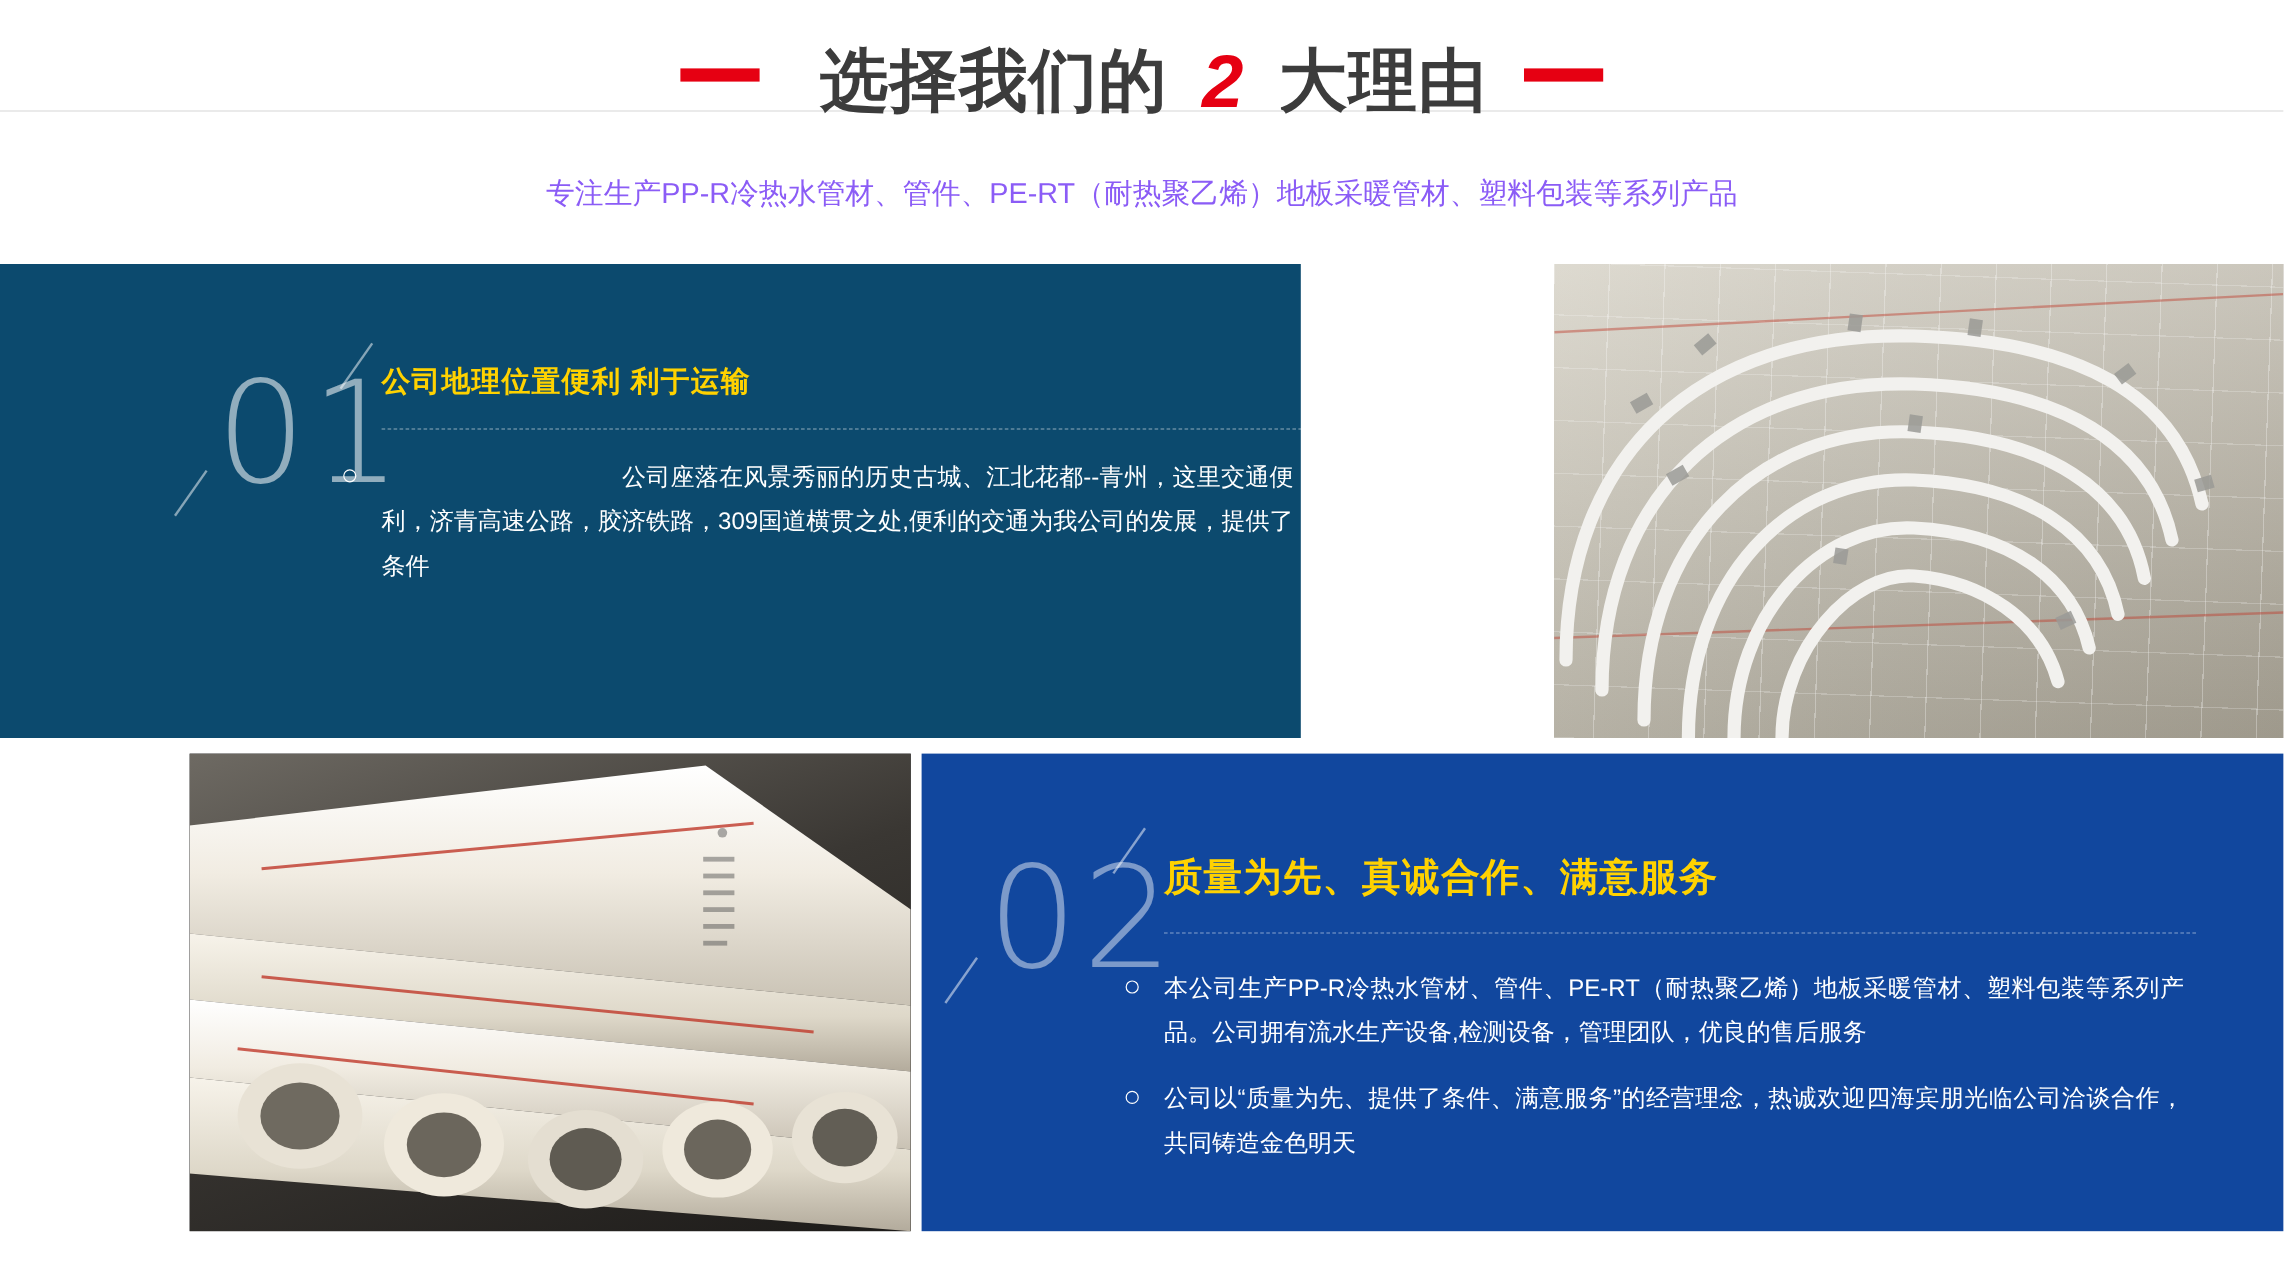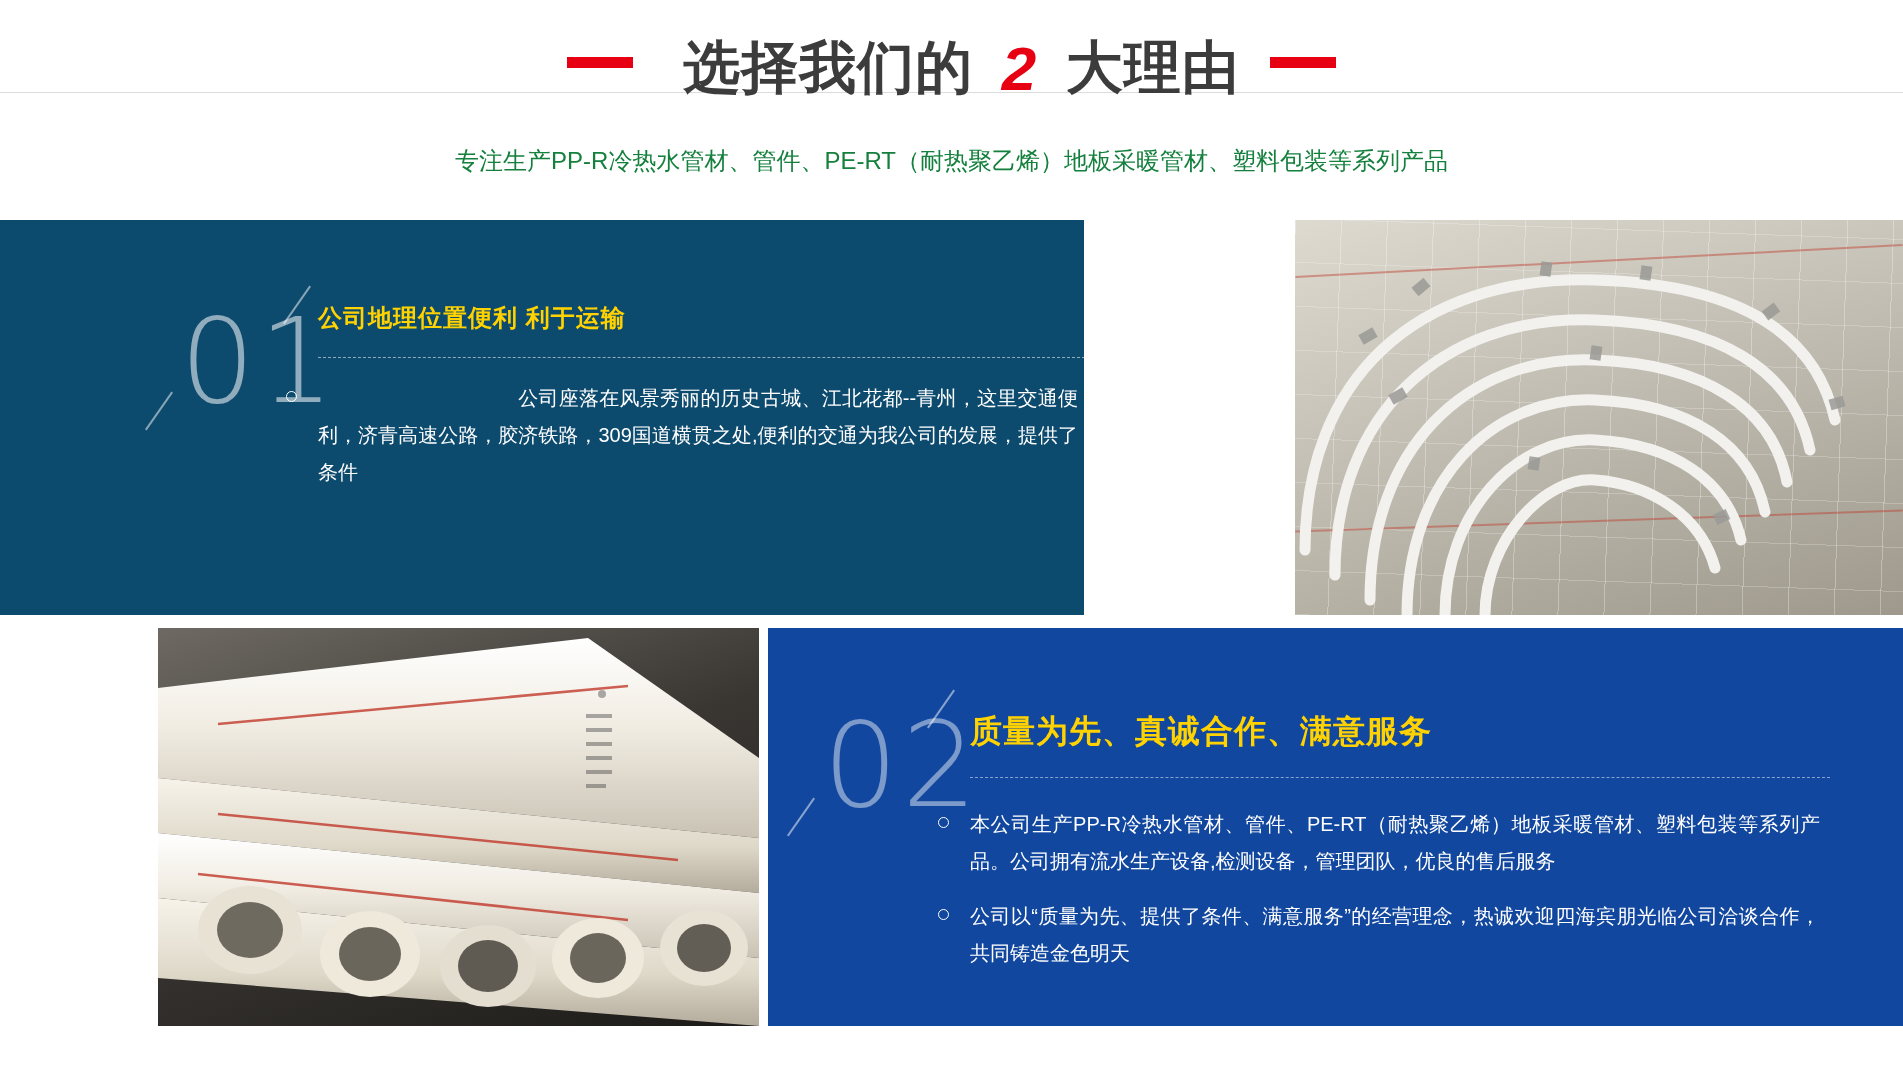--- a/index.html
+++ b/index.html
@@ -63,21 +63,21 @@
     font-weight: bold;
     padding: 0 4px;
   }
   .subtitle {
     position: absolute;
     top: 145px;
     left: 0;
     width: 1903px;
     text-align: center;
     font-size: 24px;
-    color: #15803d;
+    color: #8b5cf6;
     white-space: nowrap;
   }
 
   
   .row1 {
     position: absolute;
     top: 220px;
     left: 0;
     width: 1903px;
     height: 395px;

